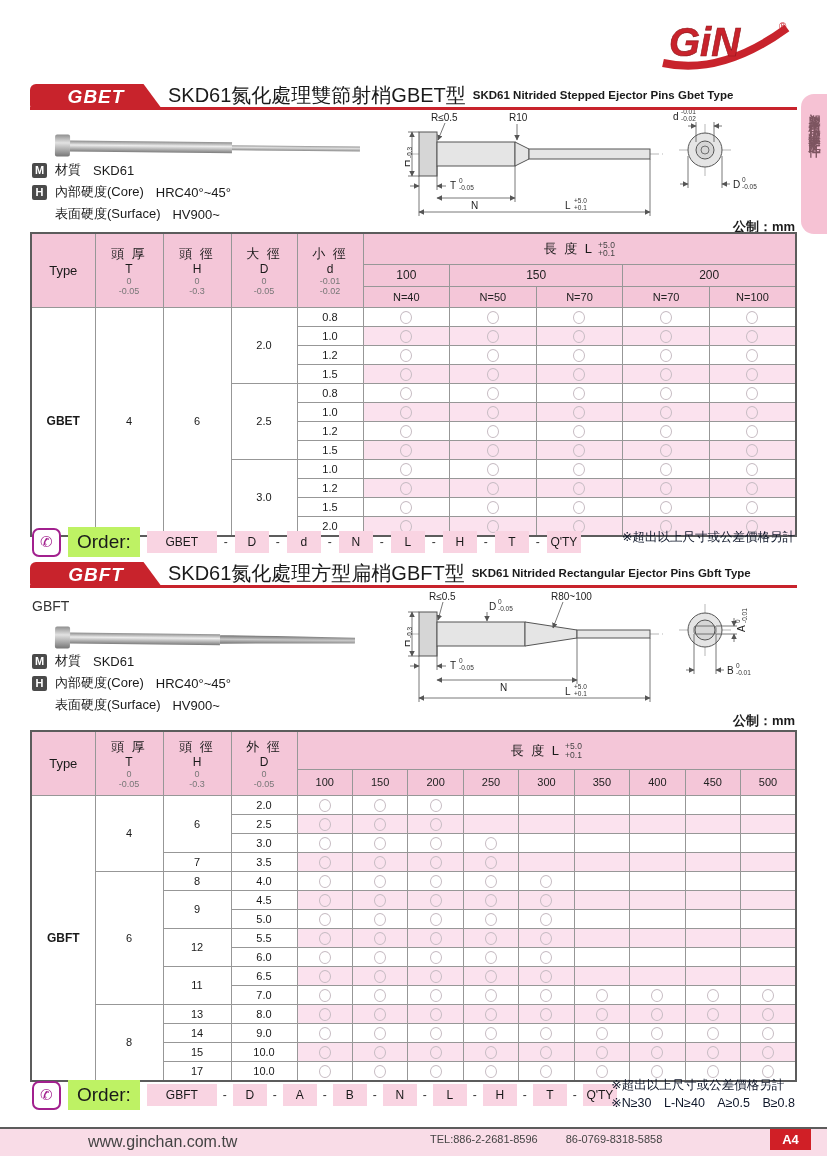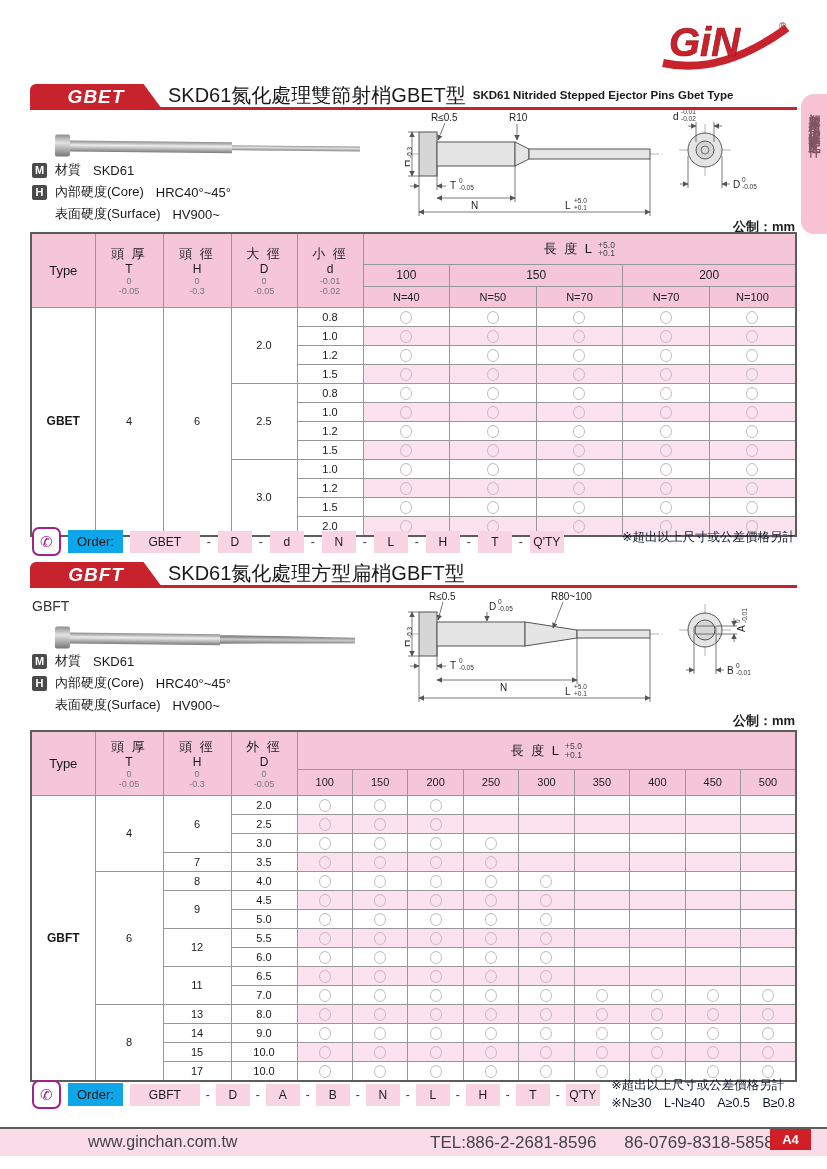--- a/index.html
+++ b/index.html
@@ -69,31 +69,31 @@
   td.circ.pinkrow{background:#FBE2EE;}
   .avail-circle{display:inline-block;width:10px;height:11px;border:1.4px solid #c7bcc3;border-radius:50%;
                 vertical-align:middle;background:transparent;}
   tr.body-row{height:17px;}
   tr.body-row2{height:18px;}
 
   
   .order-bar{position:absolute;display:flex;align-items:center;gap:7px;}
   .phone-icon{width:25px;height:25px;border:2px solid #A2208E;border-radius:7px;background:#fff;color:#A2208E;
               font-size:15px;display:flex;align-items:center;justify-content:center;}
-  .order-label{font-size:13px;color:#1a1a1a;background:#0ea5e9;padding:4px 9px;}
+  .order-label{font-size:19px;color:#1a1a1a;background:#bef264;padding:4px 9px;}
   .order-part{font-size:12px;color:#1a1a1a;background:#F9D4E2;padding:4px 0;min-width:34px;text-align:center;}
   .order-part.first{min-width:70px;}
   .order-sep{font-size:12px;color:#333;}
   .order-note{position:absolute;font-size:12.5px;color:#0f172a;text-align:left;line-height:18px;}
 
   
   .footer-line{position:absolute;left:0;top:1127px;width:827px;height:2px;background:#5c5c5c;}
   .footer-bar{position:absolute;left:0;top:1129px;width:827px;height:27px;background:#F9DCE7;}
   .footer-web{position:absolute;left:88px;top:1133px;font-size:16px;color:#444;}
-  .footer-tel{position:absolute;left:430px;top:1133px;font-size:17px;color:#444;display:flex;gap:28px;}
+  .footer-tel{position:absolute;left:430px;top:1133px;font-size:11px;color:#444;display:flex;gap:28px;}
   .page-no{position:absolute;right:16px;top:1129px;width:41px;height:21px;background:#D01F26;color:#fff;
            font-size:13px;font-weight:bold;text-align:center;line-height:21px;}
 </style>
 </head>
 <body>
 
 <div class="page">
 
   <div class="logo">
     <svg viewBox="0 0 140 60" width="140" height="60">
@@ -398,20 +398,21 @@
         <span class="order-sep">-</span>
         <span class="order-part">Q'TY</span>
       </span>
   </div>
   <div class="order-note" style="right:32px;top:528px;">※超出以上尺寸或公差價格另計</div>
 
   <div class="section-badge" style="top:562px;">GBFT</div>
   <div class="red-line" style="top:585px;"></div>
   <div class="section-title" style="left:168px;top:560px;">
     <span class="title-zh">SKD61氮化處理方型扁梢GBFT型</span>
+    <span class="title-en">SKD61 Nitrided Rectangular Ejector Pins Gbft Type</span>
   </div>
 
   <div class="pin-label" style="left:32px;top:598px;">GBFT</div>
 
   <div class="pin-photo" style="left:55px;top:628px;">
     <div class="pin-head"></div>
     <div class="pin-shaft" style="width:150px;"></div>
     <div class="pin-blade" style="width:135px;"></div>
   </div>
 

